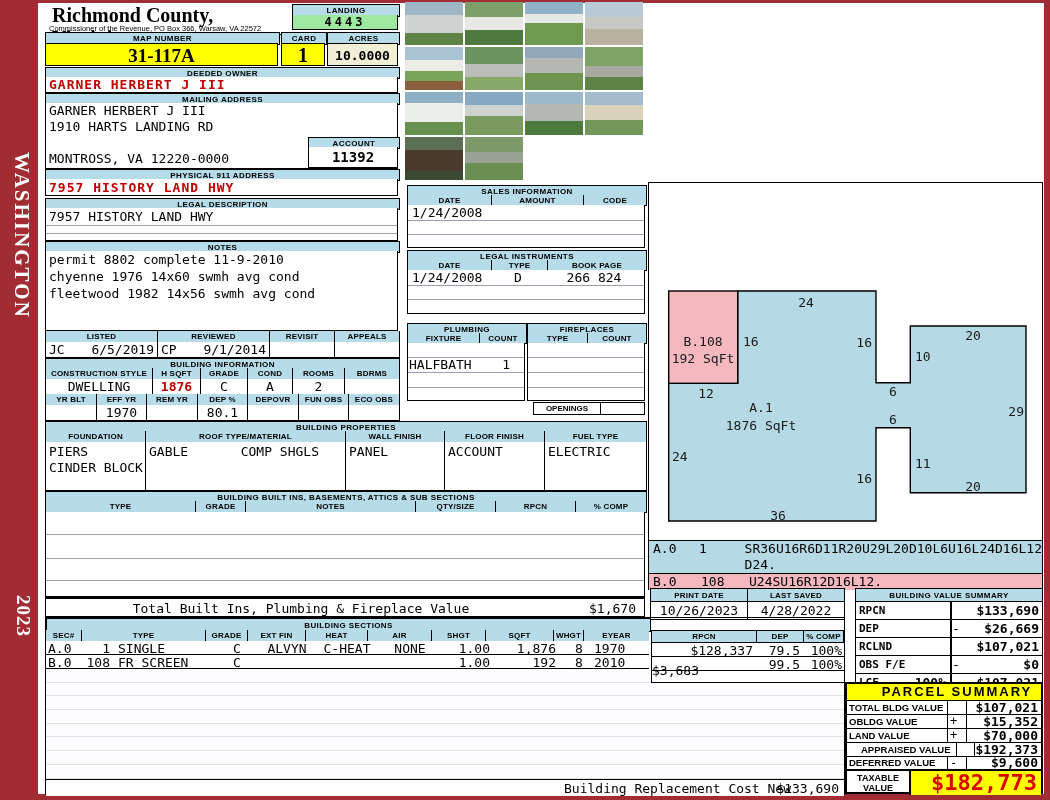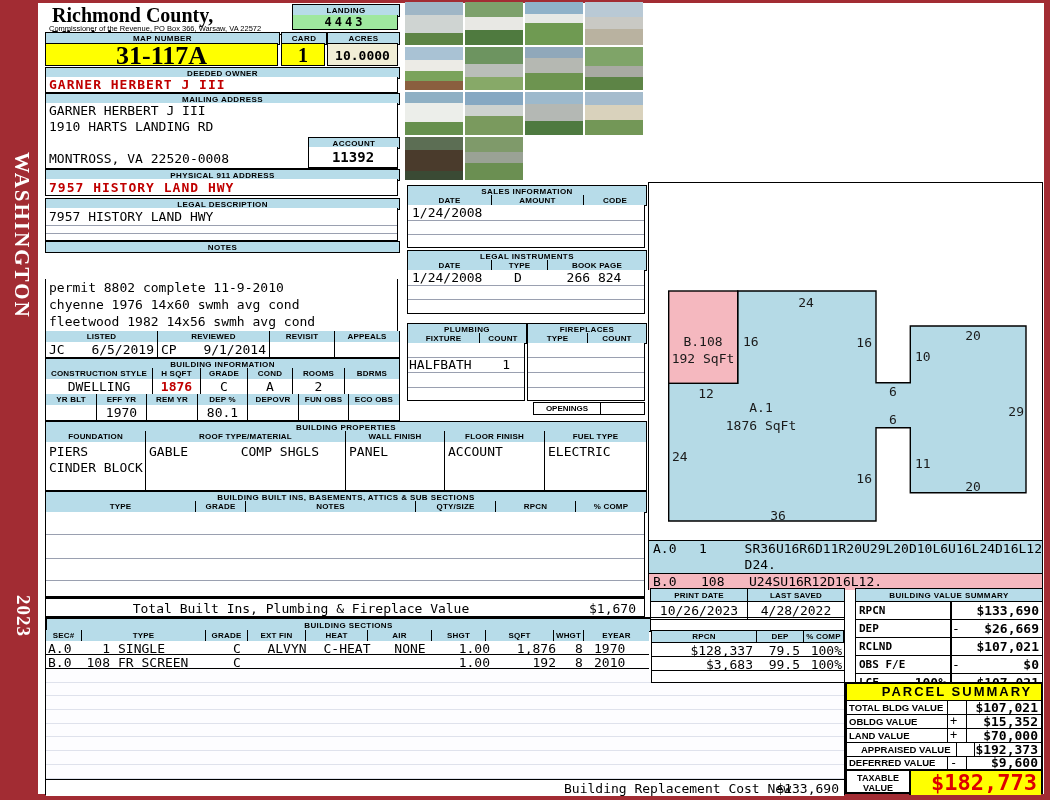--- a/index.html
+++ b/index.html
@@ -56,51 +56,51 @@
     <div class="abs serif bold" style="left:4px;top:578px;width:30px;height:76px;writing-mode:vertical-rl;color:#fff;font-size:19px;letter-spacing:1px;text-align:center;">2023</div>
   </div>
 
   <div class="abs serif bold" style="left:52px;top:4px;width:235px;font-size:20px;">Richmond County, Virginia</div>
   <div class="abs sans" style="left:49px;top:24px;width:240px;font-size:7.5px;border-bottom:1px solid #000;padding-bottom:1px;">Commissioner of the Revenue, PO Box 366, Warsaw, VA 22572</div>
 
   <div class="abs bar" style="left:292px;top:4px;width:106px;height:11px;">LANDING</div>
   <div class="abs box mono bold" style="left:292px;top:15px;width:106px;height:15px;background:#9fe89f;border-top:none;font-size:12px;text-align:center;letter-spacing:3px;line-height:15px;">4443</div>
 
   <div class="abs bar" style="left:45px;top:32px;width:233px;height:11px;">MAP NUMBER</div>
-  <div class="abs box serif bold" style="left:45px;top:43px;width:233px;height:23px;background:#ffff00;font-size:26px;text-align:center;line-height:23px;">31-117A</div>
+  <div class="abs box serif bold" style="left:45px;top:43px;width:233px;height:23px;background:#ffff00;font-size:19px;text-align:center;line-height:23px;">31-117A</div>
   <div class="abs bar" style="left:281px;top:32px;width:44px;height:11px;">CARD</div>
   <div class="abs box serif bold" style="left:281px;top:43px;width:44px;height:23px;background:#ffff00;font-size:20px;text-align:center;line-height:23px;">1</div>
   <div class="abs bar" style="left:327px;top:32px;width:71px;height:11px;">ACRES</div>
   <div class="abs box mono bold" style="left:327px;top:43px;width:71px;height:23px;background:#f1eed6;font-size:13px;text-align:center;line-height:23px;">10.0000</div>
 
   <div class="abs bar" style="left:45px;top:67px;width:353px;height:10px;">DEEDED OWNER</div>
   <div class="abs box mono bold red" style="left:45px;top:77px;width:353px;height:16px;font-size:13px;letter-spacing:1px;line-height:16px;padding-left:3px;border-top:none;">GARNER HERBERT J III</div>
 
   <div class="abs bar" style="left:45px;top:93px;width:353px;height:10px;">MAILING ADDRESS</div>
   <div class="abs box" style="left:45px;top:103px;width:353px;height:66px;border-top:none;">
     <div class="txt13" style="padding-left:3px;line-height:16px;">GARNER HERBERT J III</div>
     <div class="txt13" style="padding-left:3px;line-height:16px;">1910 HARTS LANDING RD</div>
     <div class="txt13" style="padding-left:3px;line-height:16px;min-height:16px;"></div>
-    <div class="txt13" style="padding-left:3px;line-height:16px;">MONTROSS, VA 22520-0008</div>
+    <div class="txt13" style="padding-left:3px;line-height:16px;">MONTROSS, VA 12220-0000</div>
   </div>
   <div class="abs bar" style="left:308px;top:137px;width:90px;height:10px;">ACCOUNT</div>
   <div class="abs box mono bold" style="left:308px;top:147px;width:90px;height:21px;font-size:14px;text-align:center;line-height:21px;border-top:none;">11392</div>
 
   <div class="abs bar" style="left:45px;top:169px;width:353px;height:10px;">PHYSICAL 911 ADDRESS</div>
   <div class="abs box mono bold red" style="left:45px;top:179px;width:353px;height:17px;font-size:13px;letter-spacing:1px;line-height:17px;padding-left:3px;border-top:none;">7957 HISTORY LAND HWY</div>
 
   <div class="abs bar" style="left:45px;top:198px;width:353px;height:10px;">LEGAL DESCRIPTION</div>
   <div class="abs box" style="left:45px;top:208px;width:353px;height:33px;border-top:none;">
     <div class="txt13" style="padding-left:3px;line-height:17px;">7957 HISTORY LAND HWY</div>
     <div class="hair" style="height:7px;"></div>
     <div class="hair" style="height:7px;"></div>
   </div>
 
   <div class="abs bar" style="left:45px;top:241px;width:353px;height:10px;">NOTES</div>
-  <div class="abs box" style="left:45px;top:251px;width:353px;height:80px;border-top:none;margin-top:28px;">
+  <div class="abs box" style="left:45px;top:251px;width:353px;height:80px;border-top:none;">
     <div class="txt13" style="padding-left:3px;line-height:17px;">permit 8802 complete 11-9-2010</div>
     <div class="txt13" style="padding-left:3px;line-height:17px;">chyenne 1976 14x60 swmh avg cond</div>
     <div class="txt13" style="padding-left:3px;line-height:17px;">fleetwood 1982 14x56 swmh avg cond</div>
   </div>
 
   <div class="abs hdrrow" style="left:45px;top:331px;width:353px;height:11px;">
     <div style="width:112px;">LISTED</div>
     <div style="width:112px;">REVIEWED</div>
     <div style="width:65px;">REVISIT</div>
     <div style="flex:1;">APPEALS</div>
@@ -404,21 +404,21 @@
         <div style="width:105px;">RPCN</div>
         <div style="width:47px;">DEP</div>
         <div style="flex:1;">% COMP</div>
       </div>
       <div style="height:14px;display:flex;font:13px 'DejaVu Sans Mono',monospace;border-bottom:1px solid #000;border-left:1px solid #000;box-sizing:border-box;">
         <span style="width:105px;text-align:right;padding-right:4px;box-sizing:border-box;">$128,337</span>
         <span style="width:47px;text-align:right;padding-right:4px;box-sizing:border-box;">79.5</span>
         <span style="flex:1;text-align:right;padding-right:2px;">100%</span>
       </div>
       <div style="height:14px;display:flex;font:13px 'DejaVu Sans Mono',monospace;border-bottom:1px solid #000;border-left:1px solid #000;box-sizing:border-box;">
-        <span style="width:105px;text-align:right;padding-right:4px;box-sizing:border-box;">$3,683</span>
+        <span style="width:105px;text-align:left;padding-right:4px;box-sizing:border-box;margin-top:6px;">$3,683</span>
         <span style="width:47px;text-align:right;padding-right:4px;box-sizing:border-box;">99.5</span>
         <span style="flex:1;text-align:right;padding-right:2px;">100%</span>
       </div>
       <div style="height:12px;border-left:1px solid #000;border-bottom:1px solid #000;box-sizing:border-box;background:#fff;"></div>
     </div>
 
     <div style="position:absolute;left:0;top:161px;width:798px;height:16px;border-top:1px solid #000;background:#fff;">
       <span class="abs txt13" style="left:450px;top:1px;width:295px;text-align:right;">Building Replacement Cost New</span>
       <span class="abs txt13 bold" style="left:700px;top:1px;width:93px;text-align:right;">$133,690</span>
     </div>

